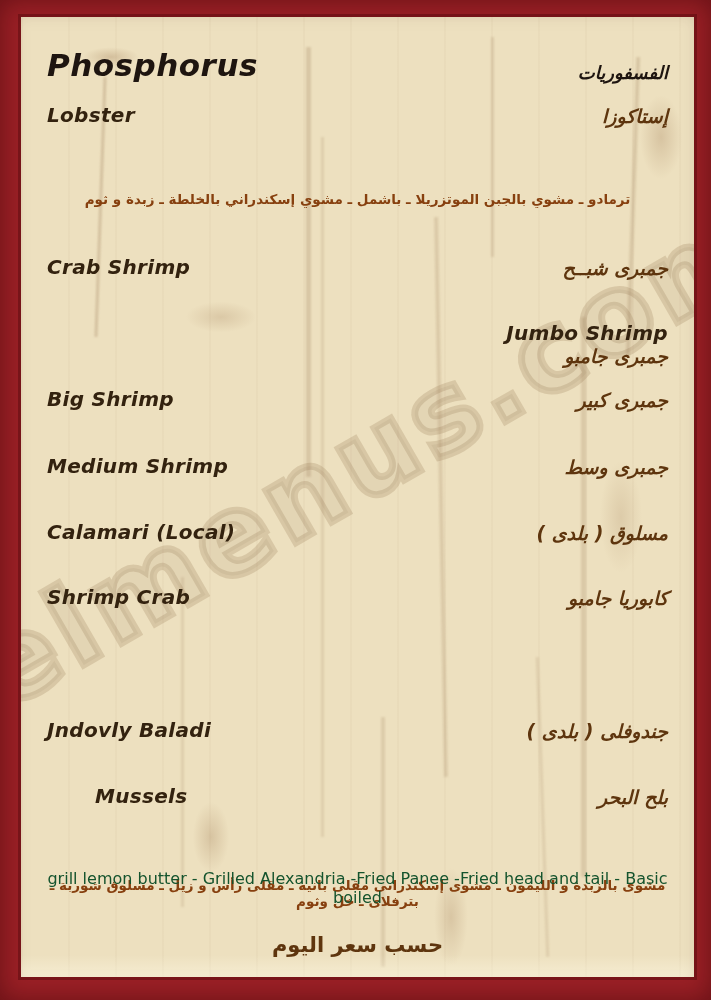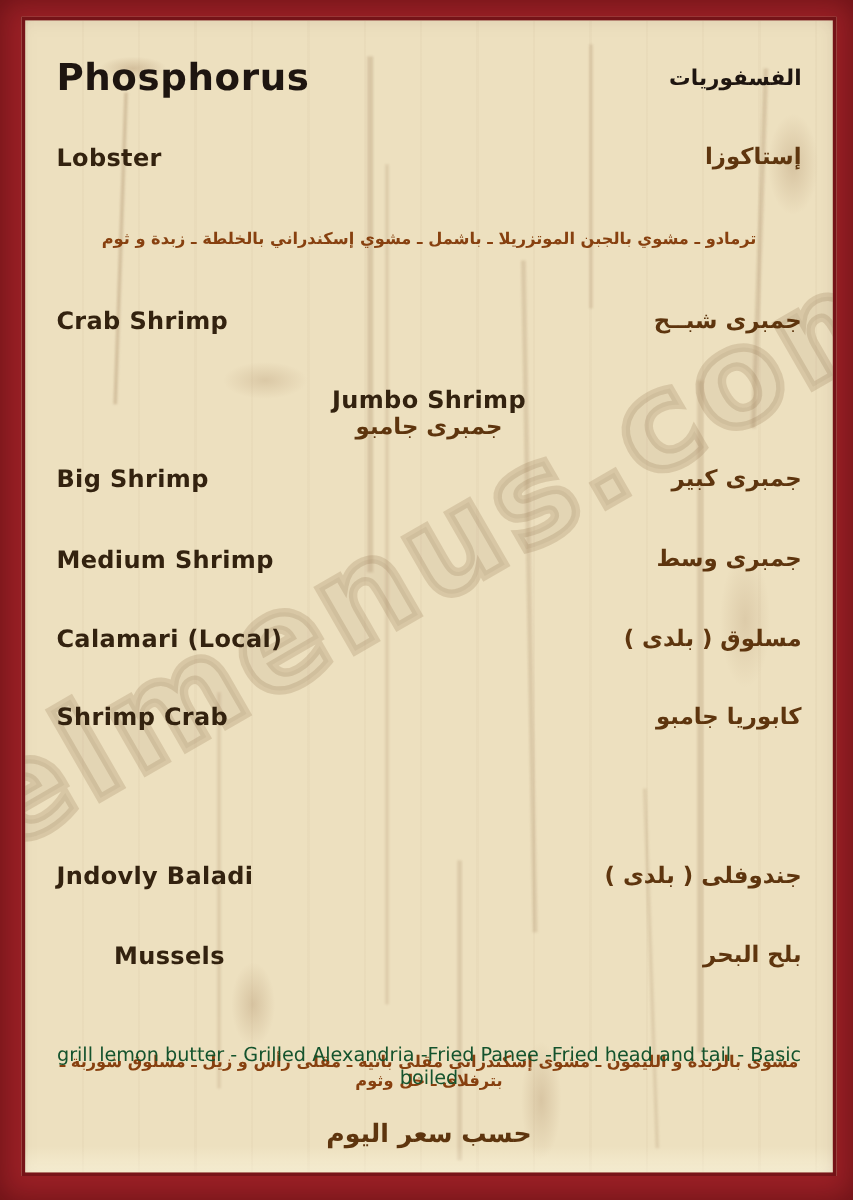--- a/index.html
+++ b/index.html
@@ -59,38 +59,38 @@
     position: absolute; left: -34px; top: 596px; z-index: 1;
     transform: rotate(-30deg); transform-origin: 0 50%;
     font-size: 110px; font-weight: bold; letter-spacing: 6px;
     white-space: nowrap;
     color: rgba(150,120,84,.10);
     -webkit-text-stroke: 7px rgba(150,120,84,.24);
     pointer-events: none;
   }
 
   .row { position: absolute; left: 26px; right: 26px; z-index: 2;
-         display: flex; justify-content: space-between; align-items: center; }
+         display: flex; justify-content: space-between; align-items: flex-end; font-style: italic; }
 
   .title-en { font-size: 31px; font-weight: bold; color: #1E1510; letter-spacing: .5px; }
   .title-ar { font-size: 18px; font-weight: bold; color: #1E1510; direction: rtl; }
 
   .item-en { font-size: 20px; font-weight: bold; color: #33220F; letter-spacing: .3px; }
   .item-ar { font-size: 19px; font-weight: bold; color: #5E350E; direction: rtl; }
 
   .desc    { position: absolute; left: 26px; right: 26px; z-index: 2; text-align: center;
              font-size: 13.5px; font-weight: bold; color: #87400F; direction: rtl; }
   .desc-en { position: absolute; left: 26px; right: 26px; z-index: 2; text-align: center;
              font-size: 16px; color: #14532d; direction: ltr; }
   .footer-note { position: absolute; left: 26px; right: 26px; z-index: 2; text-align: center;
              font-size: 21px; font-weight: bold; color: #5E350E; direction: rtl; }
 
   
   .r-header   { top: 30px;  }
-  .r-item-0   { top: 102px; }
+  .r-item-0   { top: 86px; }
   .d-lobster  { top: 174px; }
   .r-item-1   { top: 238px; }
   .r-item-2   { top: 304px; flex-direction: column; }
   .r-item-3   { top: 370px; }
   .r-item-4   { top: 437px; }
   .r-item-5   { top: 503px; }
   .r-item-6   { top: 568px; }
   .r-item-7   { top: 634px; }
   .r-item-8   { top: 701px; }
   .r-item-9   { top: 767px; margin-left: 48px; }

